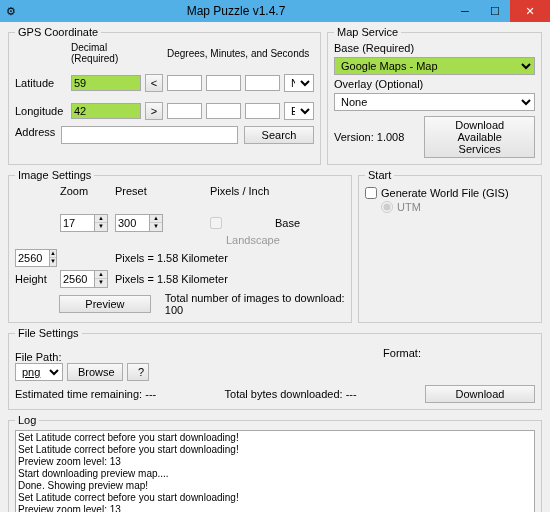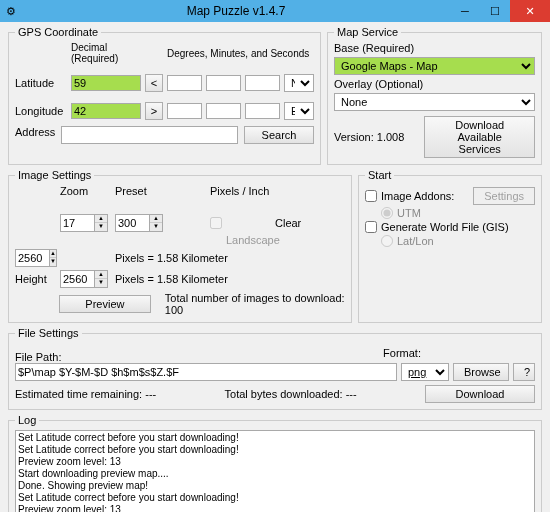--- a/index.html
+++ b/index.html
@@ -173,21 +173,21 @@
             <div class="spinbtns">
               <div>▲</div>
               <div>▼</div>
             </div>
           </div>
         <div class="chk">
             <input type="checkbox" disabled="" style="">
             <span class="lbl" style="color:#999;margin-top:34px;">Landscape</span>
           </div>
 
-        <span class="lbl">Clear</span>
+        <span class="lbl">Base</span>
         <div class="spinwrap">
             <input class="spin" value="2560" style="">
             <div class="spinbtns">
               <div>▲</div>
               <div>▼</div>
             </div>
           </div>
         <span class="lbl" style="grid-column:3/span 3">Pixels = 1.58 Kilometer</span>
 
         <span class="lbl">Height</span>
@@ -203,48 +203,38 @@
       <div class="preview-row">
         <button style="width:100px; margin-left:44px;">Preview</button>
         <span class="lbl">Total number of images to download: 100</span>
       </div>
     </fieldset>
 
     <fieldset class="addons">
       <legend>Start</legend>
       <div class="arow">
         <input type="checkbox" style="">
-        <span class="lbl">Image Addons:</span>
-        <button class="btn disabled" style="margin-left:auto;">Settings</button>
+        <span class="lbl">Generate World File (GIS)</span>
       </div>
       <div class="arow radio">
         <input type="radio" checked="" disabled="" style="">
         <span class="lbl">UTM</span>
-      </div>
-      <div class="arow">
-        <input type="checkbox" style="">
-        <span class="lbl">Generate World File (GIS)</span>
-      </div>
-      <div class="arow radio">
-        <input type="radio" disabled="" style="">
-        <span class="lbl">Lat/Lon</span>
       </div>
     </fieldset>
   </div>
 
   <fieldset>
     <legend>File Settings</legend>
     <div class="fs-row">
       <span class="lbl" style="width:48px;margin-top:8px;">File Path:</span>
       <span class="lbl" style="flex:1;"></span>
       <span class="lbl">Format:</span>
       <span style="width:110px;"></span>
     </div>
     <div class="fs-row">
-      <input class="path" type="text" value="$P\map $Y-$M-$D $h$m$s$Z.$F" style="">
       <select style="width:48px;text-decoration:underline;"><option>png</option></select>
       <button style="width:56px;">Browse</button>
       <button style="width:22px;">?</button>
     </div>
     <div class="fs-bottom">
       <span class="lbl">Estimated time remaining: ---</span>
       <span class="lbl">Total bytes downloaded: ---</span>
       <button style="width:110px;">Download</button>
     </div>
   </fieldset>

